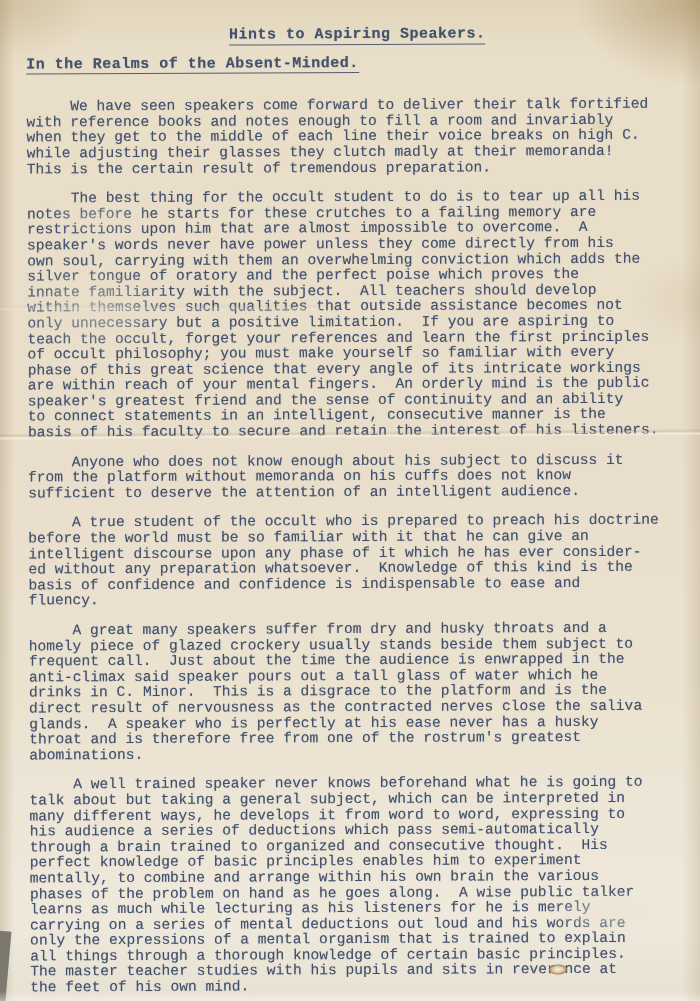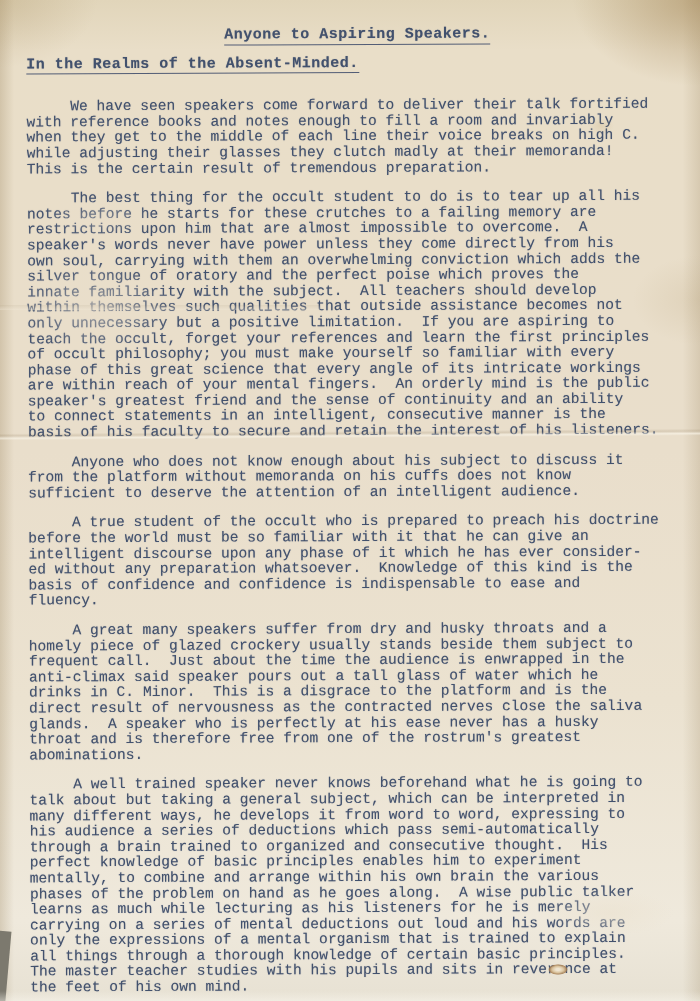--- a/index.html
+++ b/index.html
@@ -95,21 +95,21 @@
     left: 0; bottom: 0; width: 700px; height: 10px;
     background: linear-gradient(180deg, rgba(255,255,250,0), rgba(252,250,242,0.45));
   }
 </style>
 </head>
 <body>
 
 <div class="paper">
 
   <div class="text-col">
-    <div class="doc-title"><span class="u">Anyone to Aspiring Speakers.</span></div>
+    <div class="doc-title"><span class="u">Hints to Aspiring Speakers.</span></div>
 
     <div class="doc-subtitle"><span class="u">In the Realms of the Absent-Minded.</span></div>
 
     <p class="para">     We have seen speakers come forward to deliver their talk fortified
 with reference books and notes enough to fill a room and invariably
 when they get to the middle of each line their voice breaks on high C.
 while adjusting their glasses they clutch madly at their memoranda!
 This is the certain result of tremendous preparation.</p>
     <p class="para">     The best thing for the occult student to do is to tear up all his
 notes before he starts for these crutches to a failing memory are

